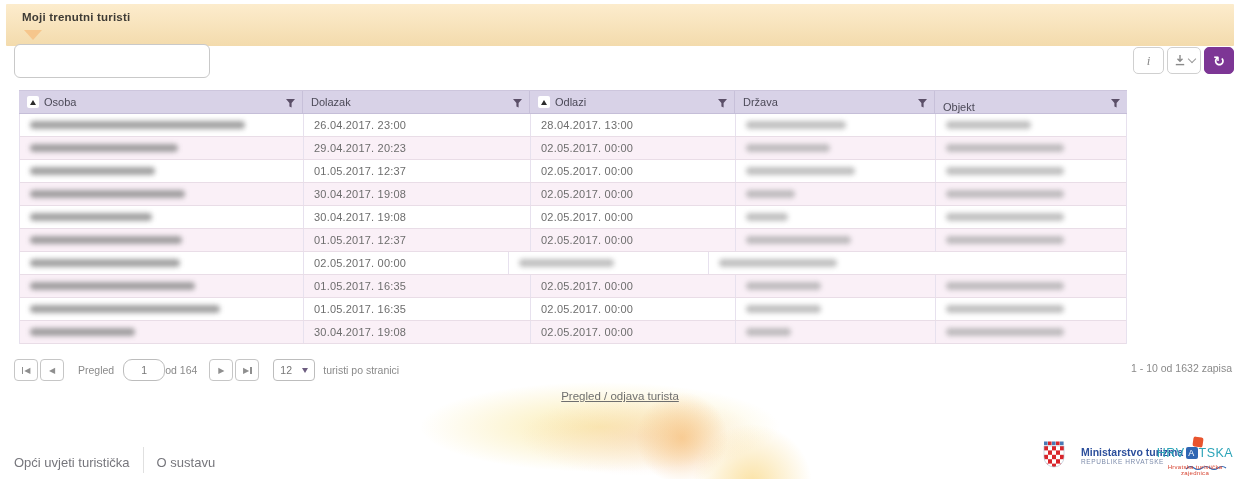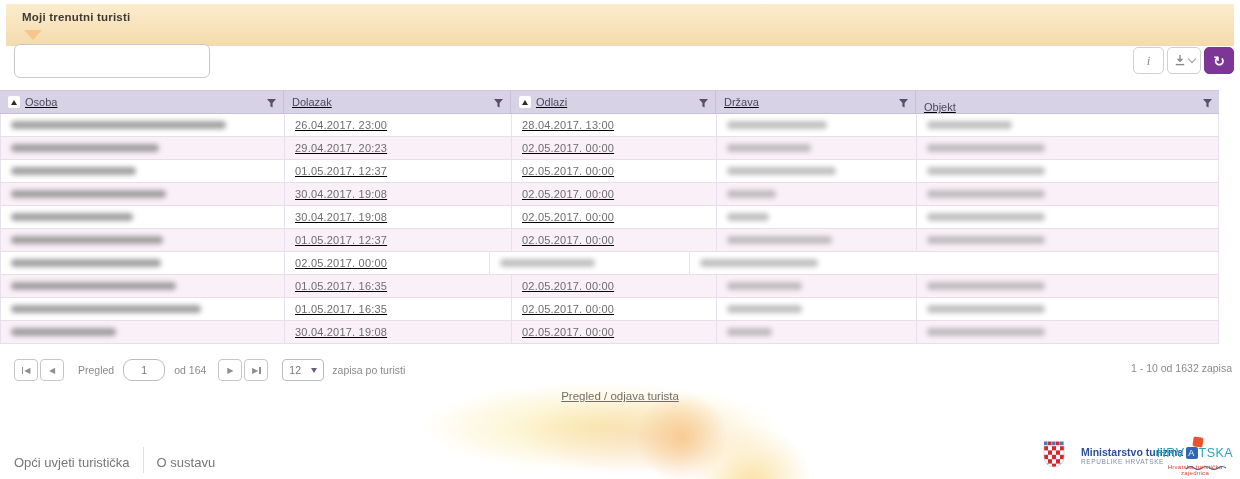--- a/index.html
+++ b/index.html
@@ -34,21 +34,21 @@
     border-radius:5px;background:#fff;display:flex;align-items:center;justify-content:center;cursor:pointer;
   }
   .btn-info{left:1133px;width:31px;font-family:"Liberation Serif","DejaVu Serif",serif;
     font-style:italic;font-size:13px;color:#8a8a8a;}
   .btn-export{left:1167px;width:34px;}
   .chev{width:5px;height:5px;border-right:1.4px solid #9a9a9a;border-bottom:1.4px solid #9a9a9a;
     transform:rotate(45deg);margin-left:3px;margin-top:-3px;}
   .btn-refresh{left:1204px;width:30px;background:var(--c-refresh_button_bg,#7d3695);border-color:var(--c-refresh_button_bg,#7d3695);
     color:#fff;font-family:"DejaVu Sans",sans-serif;font-size:14px;font-weight:bold;}
   
-  .table{position:absolute;left:0;top:90px;width:1219px;text-decoration:underline;}
+  .table{position:absolute;left:19px;top:90px;width:1108px;}
   .thead{
     display:flex;height:24px;box-sizing:border-box;
     background:var(--c-table_header_bg,#d8d2e7);
     border-top:1px solid #cdc6dd;border-bottom:1px solid #c5bed8;
   }
   .th{
     position:relative;box-sizing:border-box;display:flex;align-items:center;
     padding-left:8px;font-size:11px;color:#4c4a58;border-right:1px solid #c7c0d9;cursor:pointer;
   }
   .th:last-child{border-right:none;align-items:flex-end;}
@@ -72,21 +72,21 @@
   .pager{position:absolute;left:14px;top:357px;height:26px;display:flex;align-items:center;
     font-size:10.5px;color:#8a8a8a;}
   .pg-btn{width:24px;height:22px;box-sizing:border-box;border:1px solid #c6c6c6;border-radius:4px;
     background:#fff;display:flex;align-items:center;justify-content:center;cursor:pointer;
     color:#8f8f8f;font-size:8px;gap:1px;}
   .vbar{display:inline-block;width:1.5px;height:7px;background:#8f8f8f;}
   .pg-gap2{margin-left:2px;} 
   .lbl-stranica{margin-left:14px;}
   .page-input{margin-left:9px;width:42px;height:22px;box-sizing:border-box;border:1px solid #bdbdbd;
     border-radius:9px;text-align:center;font-size:10.5px;color:#777;outline:none;}
-  .lbl-od{margin-left:9px;}
+  .lbl-od{}
   .pg-next{margin-left:12px;}
   .size-select{margin-left:14px;width:42px;height:22px;box-sizing:border-box;border:1px solid #bdbdbd;
     border-radius:4px;background:#fff;display:flex;align-items:center;cursor:pointer;
     padding:0 6px;justify-content:space-between;color:#777;font-size:10.5px;}
   .sel-tri{width:0;height:0;border-left:3.5px solid transparent;border-right:3.5px solid transparent;
     border-top:5px solid #6d5d80;}
   .lbl-per{margin-left:8px;}
   .records-info{position:absolute;right:8px;top:362px;font-size:10.5px;color:#8a8a8a;}
   
   .glow{position:absolute;pointer-events:none;z-index:0;}
@@ -390,21 +390,21 @@
     <span>▶</span>
   </div>
   <div class="pg-btn pg-gap2">
     <span>▶</span>
       <span class="vbar"></span>
   </div>
   <div class="size-select">
     <span>12</span>
     <span class="sel-tri"></span>
   </div>
-  <span class="lbl-per">zapisa po turisti</span>
+  <span class="lbl-per">turisti po stranici</span>
 </div>
 <div class="records-info">1 - 10 od 1632 zapisa</div>
 
 <div class="glow glow1"></div>
 <div class="glow glow4"></div>
 <div class="glow glow2"></div>
 <div class="glow glow3"></div>
 
 <div class="action-link">
   <a>Pregled / odjava turista</a>

